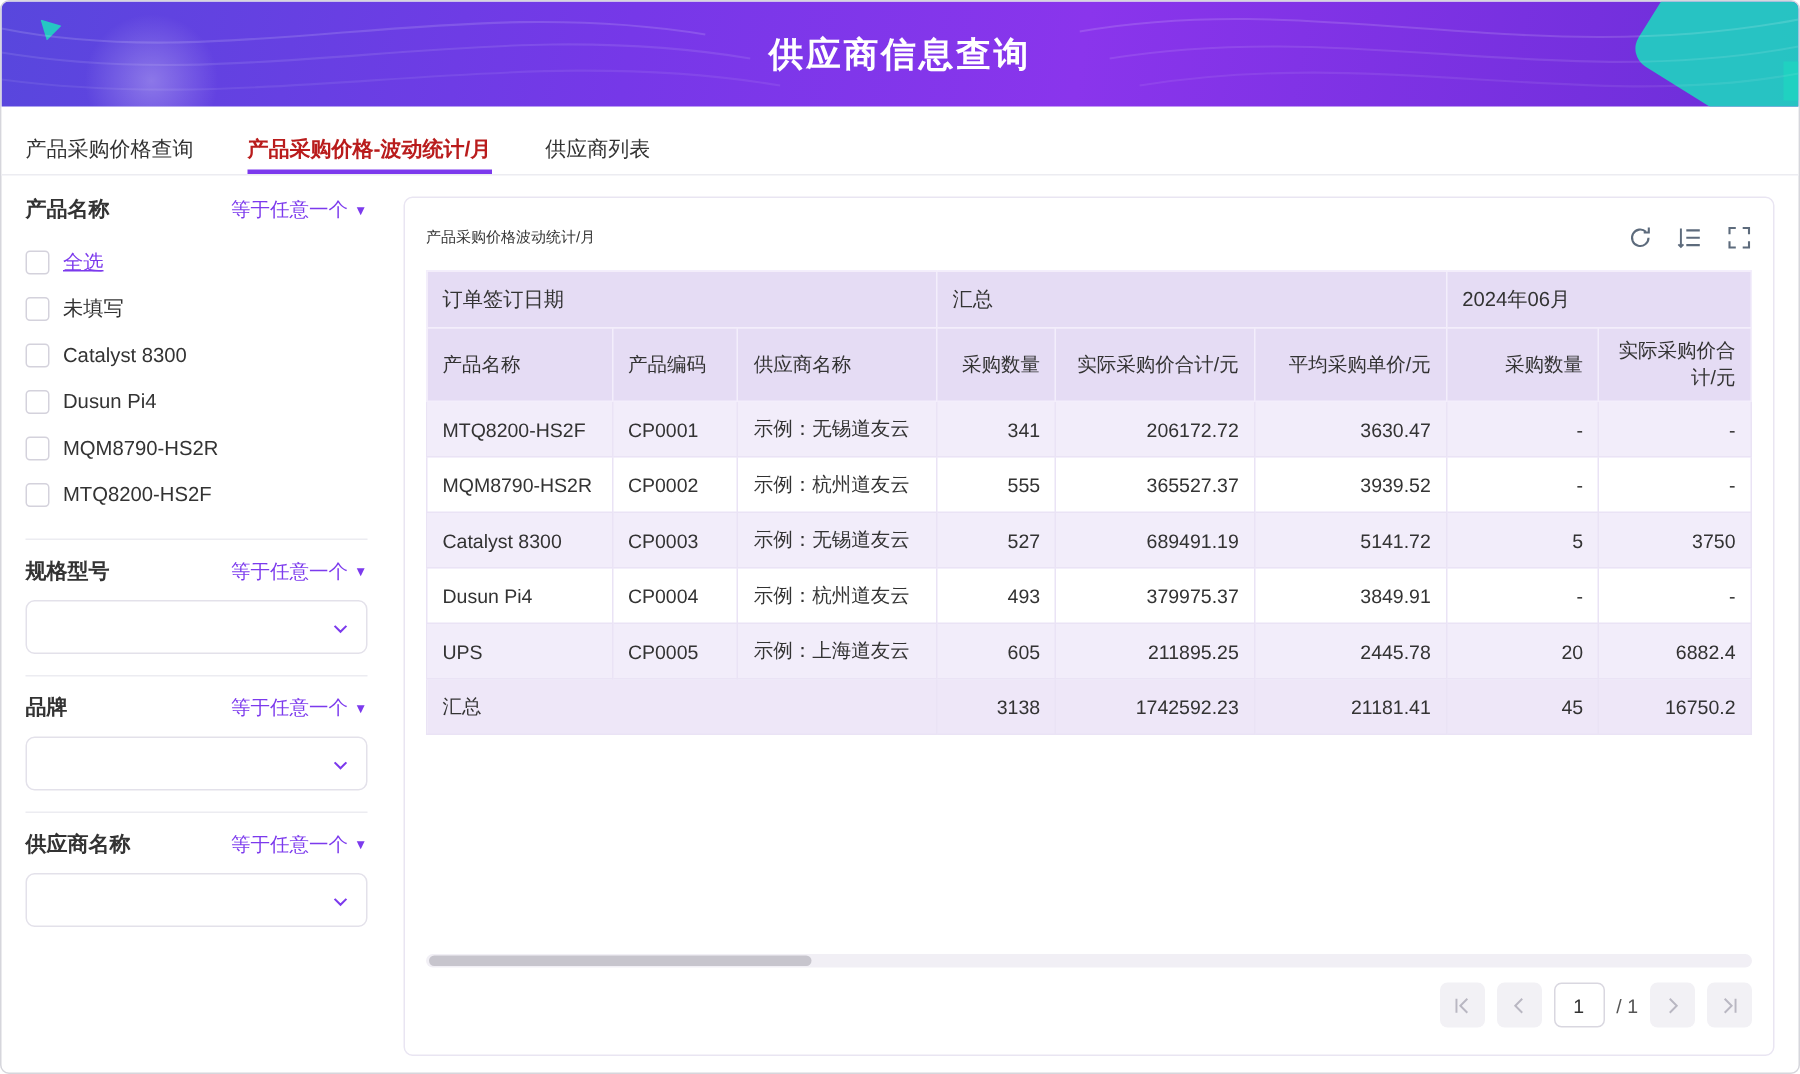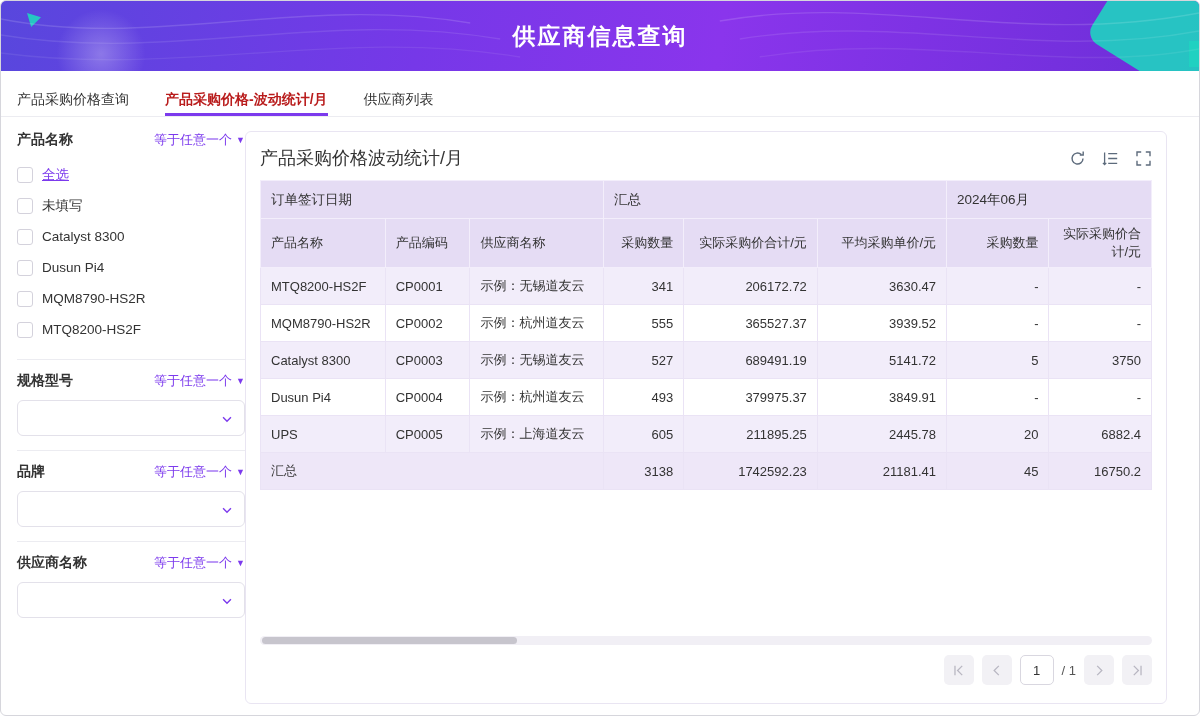--- a/index.html
+++ b/index.html
@@ -23,21 +23,21 @@
   .banner .teal-edge { position:absolute; right:0; top:40px; width:10px; height:26px;
     background:#1fd4c0; opacity:.8; z-index:2; }
   .banner svg.waves { position:absolute; inset:0; width:100%; height:100%; z-index:2; }
   
   .tabbar { display:flex; gap:36px; padding:0 16px; border-bottom:1px solid #ececf1;
     height:46px; align-items:stretch; background:#fff; }
   .tab { display:flex; align-items:center; cursor:pointer; font-size:14px; color:#333;
     border-bottom:3px solid transparent; padding-top:16px; }
   .tab.active { color:#b91c1c; font-weight:700; border-bottom-color:#7c3aed; }
   
-  .content { display:flex; gap:0; padding:14px 32px 12px 16px; height:599px; }
+  .content { display:flex; gap:24px; padding:14px 16px 12px 16px; height:599px; }
   
   .sidebar { width:228px; flex:none; }
   .filter-head { display:flex; justify-content:space-between; align-items:center; margin-bottom:10px; }
   .filter-label { font-size:14px; color:#333; font-weight:600; }
   .operator { color:#7c3aed; font-size:13px; cursor:pointer; display:flex; align-items:center; gap:4px; }
   .operator .caret { font-size:9px; line-height:1; }
   .searchbox { display:flex; align-items:center; gap:6px; height:34px; border:1px solid #e9e7ef;
     background:#f7f7fa; border-radius:6px; padding:0 10px; margin-bottom:12px; }
   .searchbox input { border:none; outline:none; background:transparent; width:100%;
     font-size:12.5px; color:#333; font-family:inherit; }
@@ -47,21 +47,21 @@
   .check-label { font-size:13.5px; color:#333; }
   .check-label.selectall { color:#7c3aed; text-decoration:underline; }
   .divider { height:1px; background:#ececf1; margin:14px 0 12px 0; }
   .selectbox { position:relative; height:36px; border:1px solid #e3e1ea; border-radius:6px;
     background:#fff; margin-top:2px; cursor:pointer; }
   .selectbox svg { position:absolute; right:10px; top:11px; }
   
   .panel { flex:1; border:1px solid #e9e5f2; border-radius:6px; padding:10px 14px 12px 14px;
     display:flex; flex-direction:column; min-width:0; }
   .panel-head { display:flex; justify-content:space-between; align-items:center; height:32px; margin-bottom:6px; }
-  .panel-title { font-size:18px; color:#333; }
+  .panel-title { font-size:10px; color:#333; }
   .panel-icons { display:flex; gap:16px; color:#5d6b7c; }
   .panel-icons .pi { width:17px; height:17px; cursor:pointer; }
   table { width:100%; border-collapse:collapse; table-layout:fixed; font-size:13px;border-radius:18px; }
   th,td { border:1px solid #eae3f5; padding:6px 10px; }
   thead th { background:#e5dcf4; font-weight:400; color:#333; text-align:left;
     border-color:#f3eefb; }
   tr.group-row th { height:38px; font-size:13.5px; }
   tr.col-row th { height:48px; }
   tr.col-row th.num, td.num { text-align:right; }
   tbody td { height:37px; color:#333; background:#fff; }

